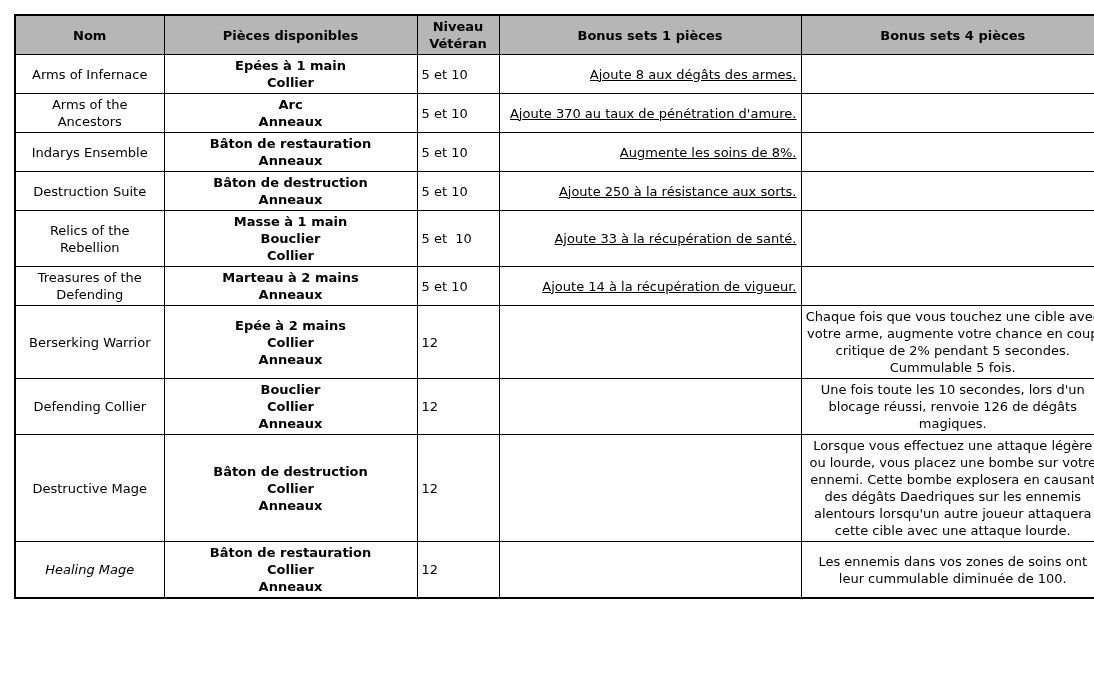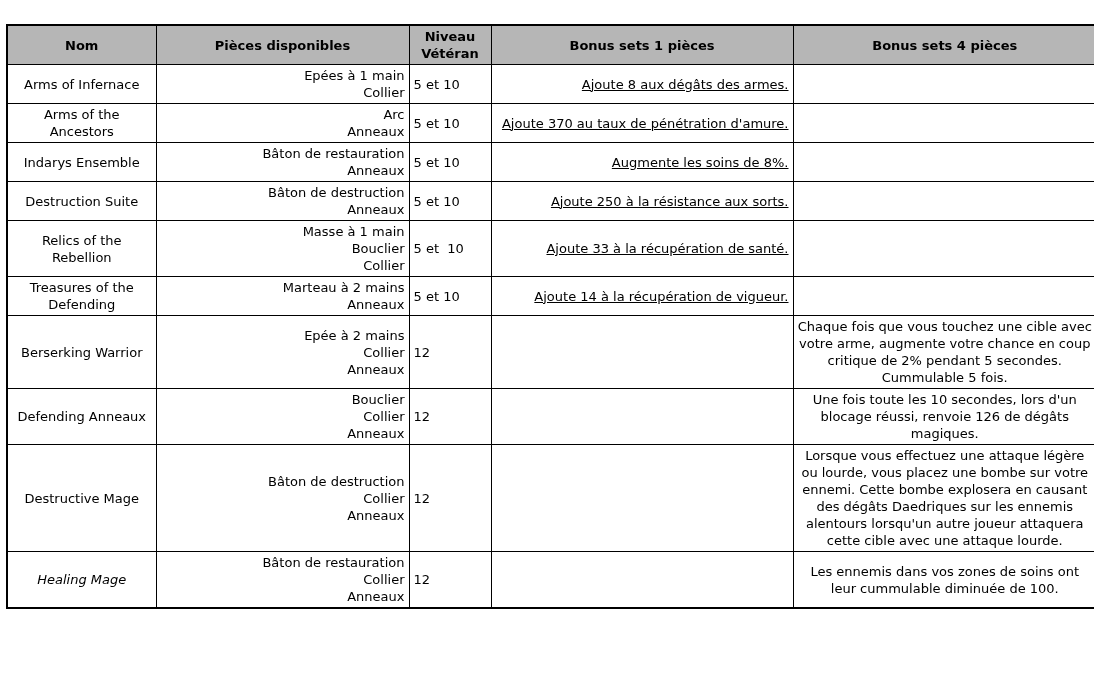--- a/index.html
+++ b/index.html
@@ -5,42 +5,42 @@
   html, body {
     margin: 0;
     padding: 0;
     background: #ffffff;
     width: 1094px;
     height: 687px;
     font-family: "DejaVu Sans", "Liberation Sans", sans-serif;
     font-size: 13px;
     color: #000000;
   }
-  #page-wrap { padding: 6px; margin-top: 18px; }
+  #page-wrap { padding: 14px; }
   table.sets {
     border-collapse: collapse;
     table-layout: fixed;
     width: 1090px;
     border: 2px solid #000000;
   }
   table.sets th, table.sets td {
     border: 1px solid #000000;
     padding: 2px 4px;
     line-height: 17px;
     vertical-align: middle;
     overflow: hidden;
   }
   table.sets th {
     background: #b6b6b6;
     font-weight: bold;
     text-align: center;
     padding: 2px 3px;
   }
   td.col-name   { text-align: center; }
-  td.col-pieces { text-align: right; white-space: pre-line; }
+  td.col-pieces { text-align: center; white-space: pre-line; font-weight: bold; }
   td.col-niveau { text-align: left; white-space: pre-wrap; }
   td.col-bonus3 { text-align: right; text-decoration: underline; }
   td.col-bonus4 { text-align: center; }
   td.v-top { vertical-align: top; font-style: italic; }
 </style>
 </head>
 <body>
 
 <div id="page-wrap">
   <table class="sets">
@@ -113,21 +113,21 @@
         <tr>
           <td class="col-name">Berserking Warrior</td>
           <td class="col-pieces">Epée à 2 mains
 Collier
 Anneaux</td>
           <td class="col-niveau">12</td>
           <td class="col-bonus3"></td>
           <td class="col-bonus4">Chaque fois que vous touchez une cible avec votre arme, augmente votre chance en coup critique de 2% pendant 5 secondes. Cummulable 5 fois.</td>
         </tr>
         <tr>
-          <td class="col-name">Defending Anneaux</td>
+          <td class="col-name">Defending Collier</td>
           <td class="col-pieces">Bouclier
 Collier
 Anneaux</td>
           <td class="col-niveau">12</td>
           <td class="col-bonus3"></td>
           <td class="col-bonus4">Une fois toute les 10 secondes, lors d'un blocage réussi, renvoie 126 de dégâts magiques.</td>
         </tr>
         <tr>
           <td class="col-name">Destructive Mage</td>
           <td class="col-pieces">Bâton de destruction

